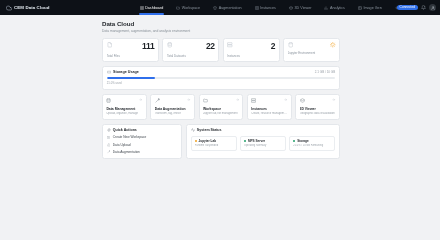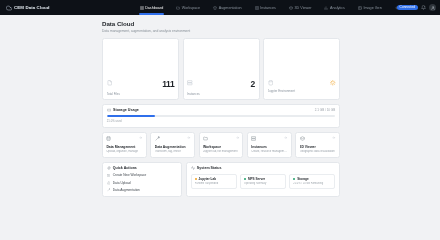--- a/index.html
+++ b/index.html
@@ -92,21 +92,21 @@
   
   .stats { display: flex; gap: 3.5px; margin-top: 5.5px; }
   .stat {
     flex: 1;
     background: #fff;
     border: .5px solid #e4e7eb;
     border-radius: 2.5px;
     padding: 3.2px 3.5px 3.5px 3.5px;
     min-width: 0;
   }
-  .stat-top { display: flex; align-items: flex-start; justify-content: space-between; margin-top: 38px; }
+  .stat-top { display: flex; align-items: flex-start; justify-content: space-between; }
   .stat-ic { width: 5.5px; height: 5.5px; color: #b9c0c8; display: block; flex: 0 0 auto; }
   .stat-ic.amber { color: #f0a020; }
   .stat-val { font-size: 8.5px; font-weight: bold; color: #1f2328; line-height: 1; letter-spacing: -.3px; }
   .stat-lbl {
     font-size: 3px; color: #8b949e; margin-top: 3.2px;
     white-space: nowrap; overflow: hidden; text-overflow: ellipsis;
   }
 
   
   .storage {
@@ -313,20 +313,33 @@
             <svg class="stat-ic" viewBox="0 0 24 24" fill="none" stroke="currentColor" stroke-width="2" stroke-linejoin="round">
               <path d="M14 2H6a2 2 0 0 0-2 2v16a2 2 0 0 0 2 2h12a2 2 0 0 0 2-2V8z"></path>
                 <polyline points="14 2 14 8 20 8"></polyline>
             </svg>
           </span>
           <span class="stat-val">111</span>
         </div>
         <div class="stat-lbl">Total Files</div>
       </div>
 
+      <div class="stat">
+        <div class="stat-top">
+          <span>
+            <svg class="stat-ic" viewBox="0 0 24 24" fill="none" stroke="currentColor" stroke-width="2">
+              <ellipse cx="12" cy="5" rx="8" ry="3"></ellipse>
+                <path d="M4 5v14c0 1.7 3.6 3 8 3s8-1.3 8-3V5"></path>
+              <path d="M4 12c0 1.7 3.6 3 8 3s8-1.3 8-3"></path>
+            </svg>
+          </span>
+          <span class="stat-val">22</span>
+        </div>
+        <div class="stat-lbl">Total Datasets</div>
+      </div>
 
       <div class="stat">
         <div class="stat-top">
           <span>
             <svg class="stat-ic" viewBox="0 0 24 24" fill="none" stroke="currentColor" stroke-width="2">
               <rect x="2" y="3" width="20" height="8" rx="1.5"></rect>
                 <rect x="2" y="13" width="20" height="8" rx="1.5"></rect>
             </svg>
           </span>
           <span class="stat-val">2</span>

